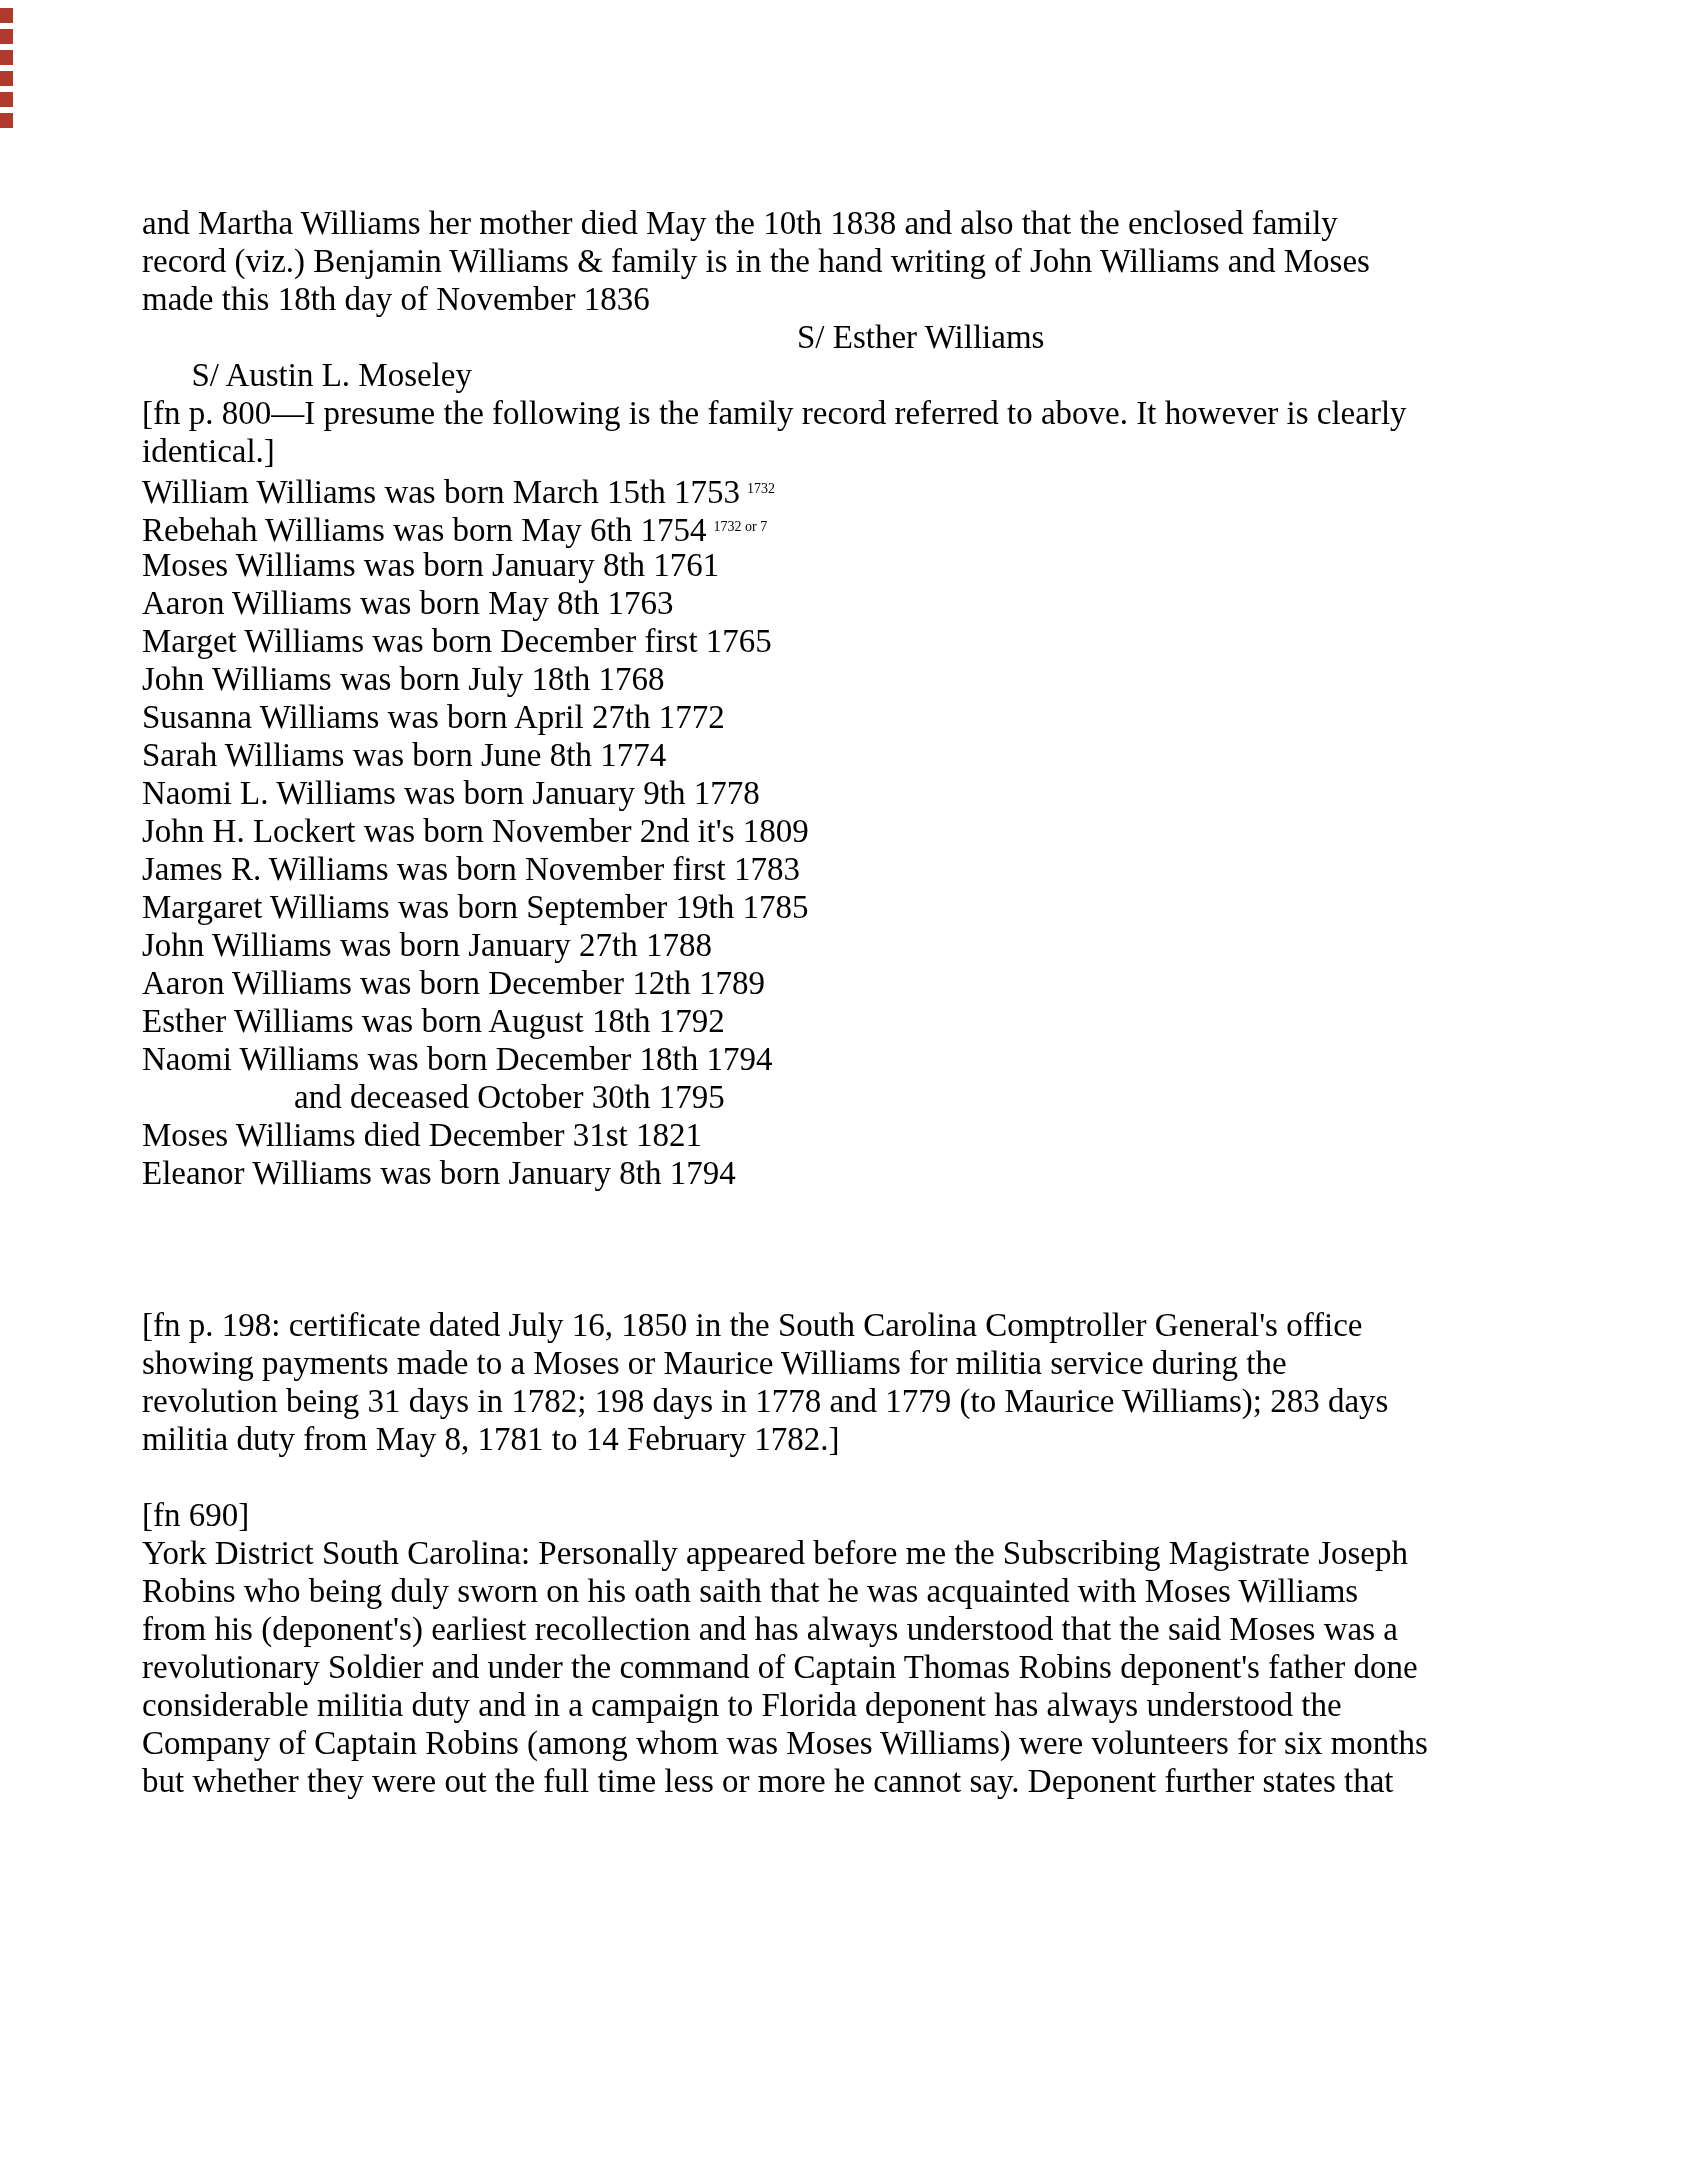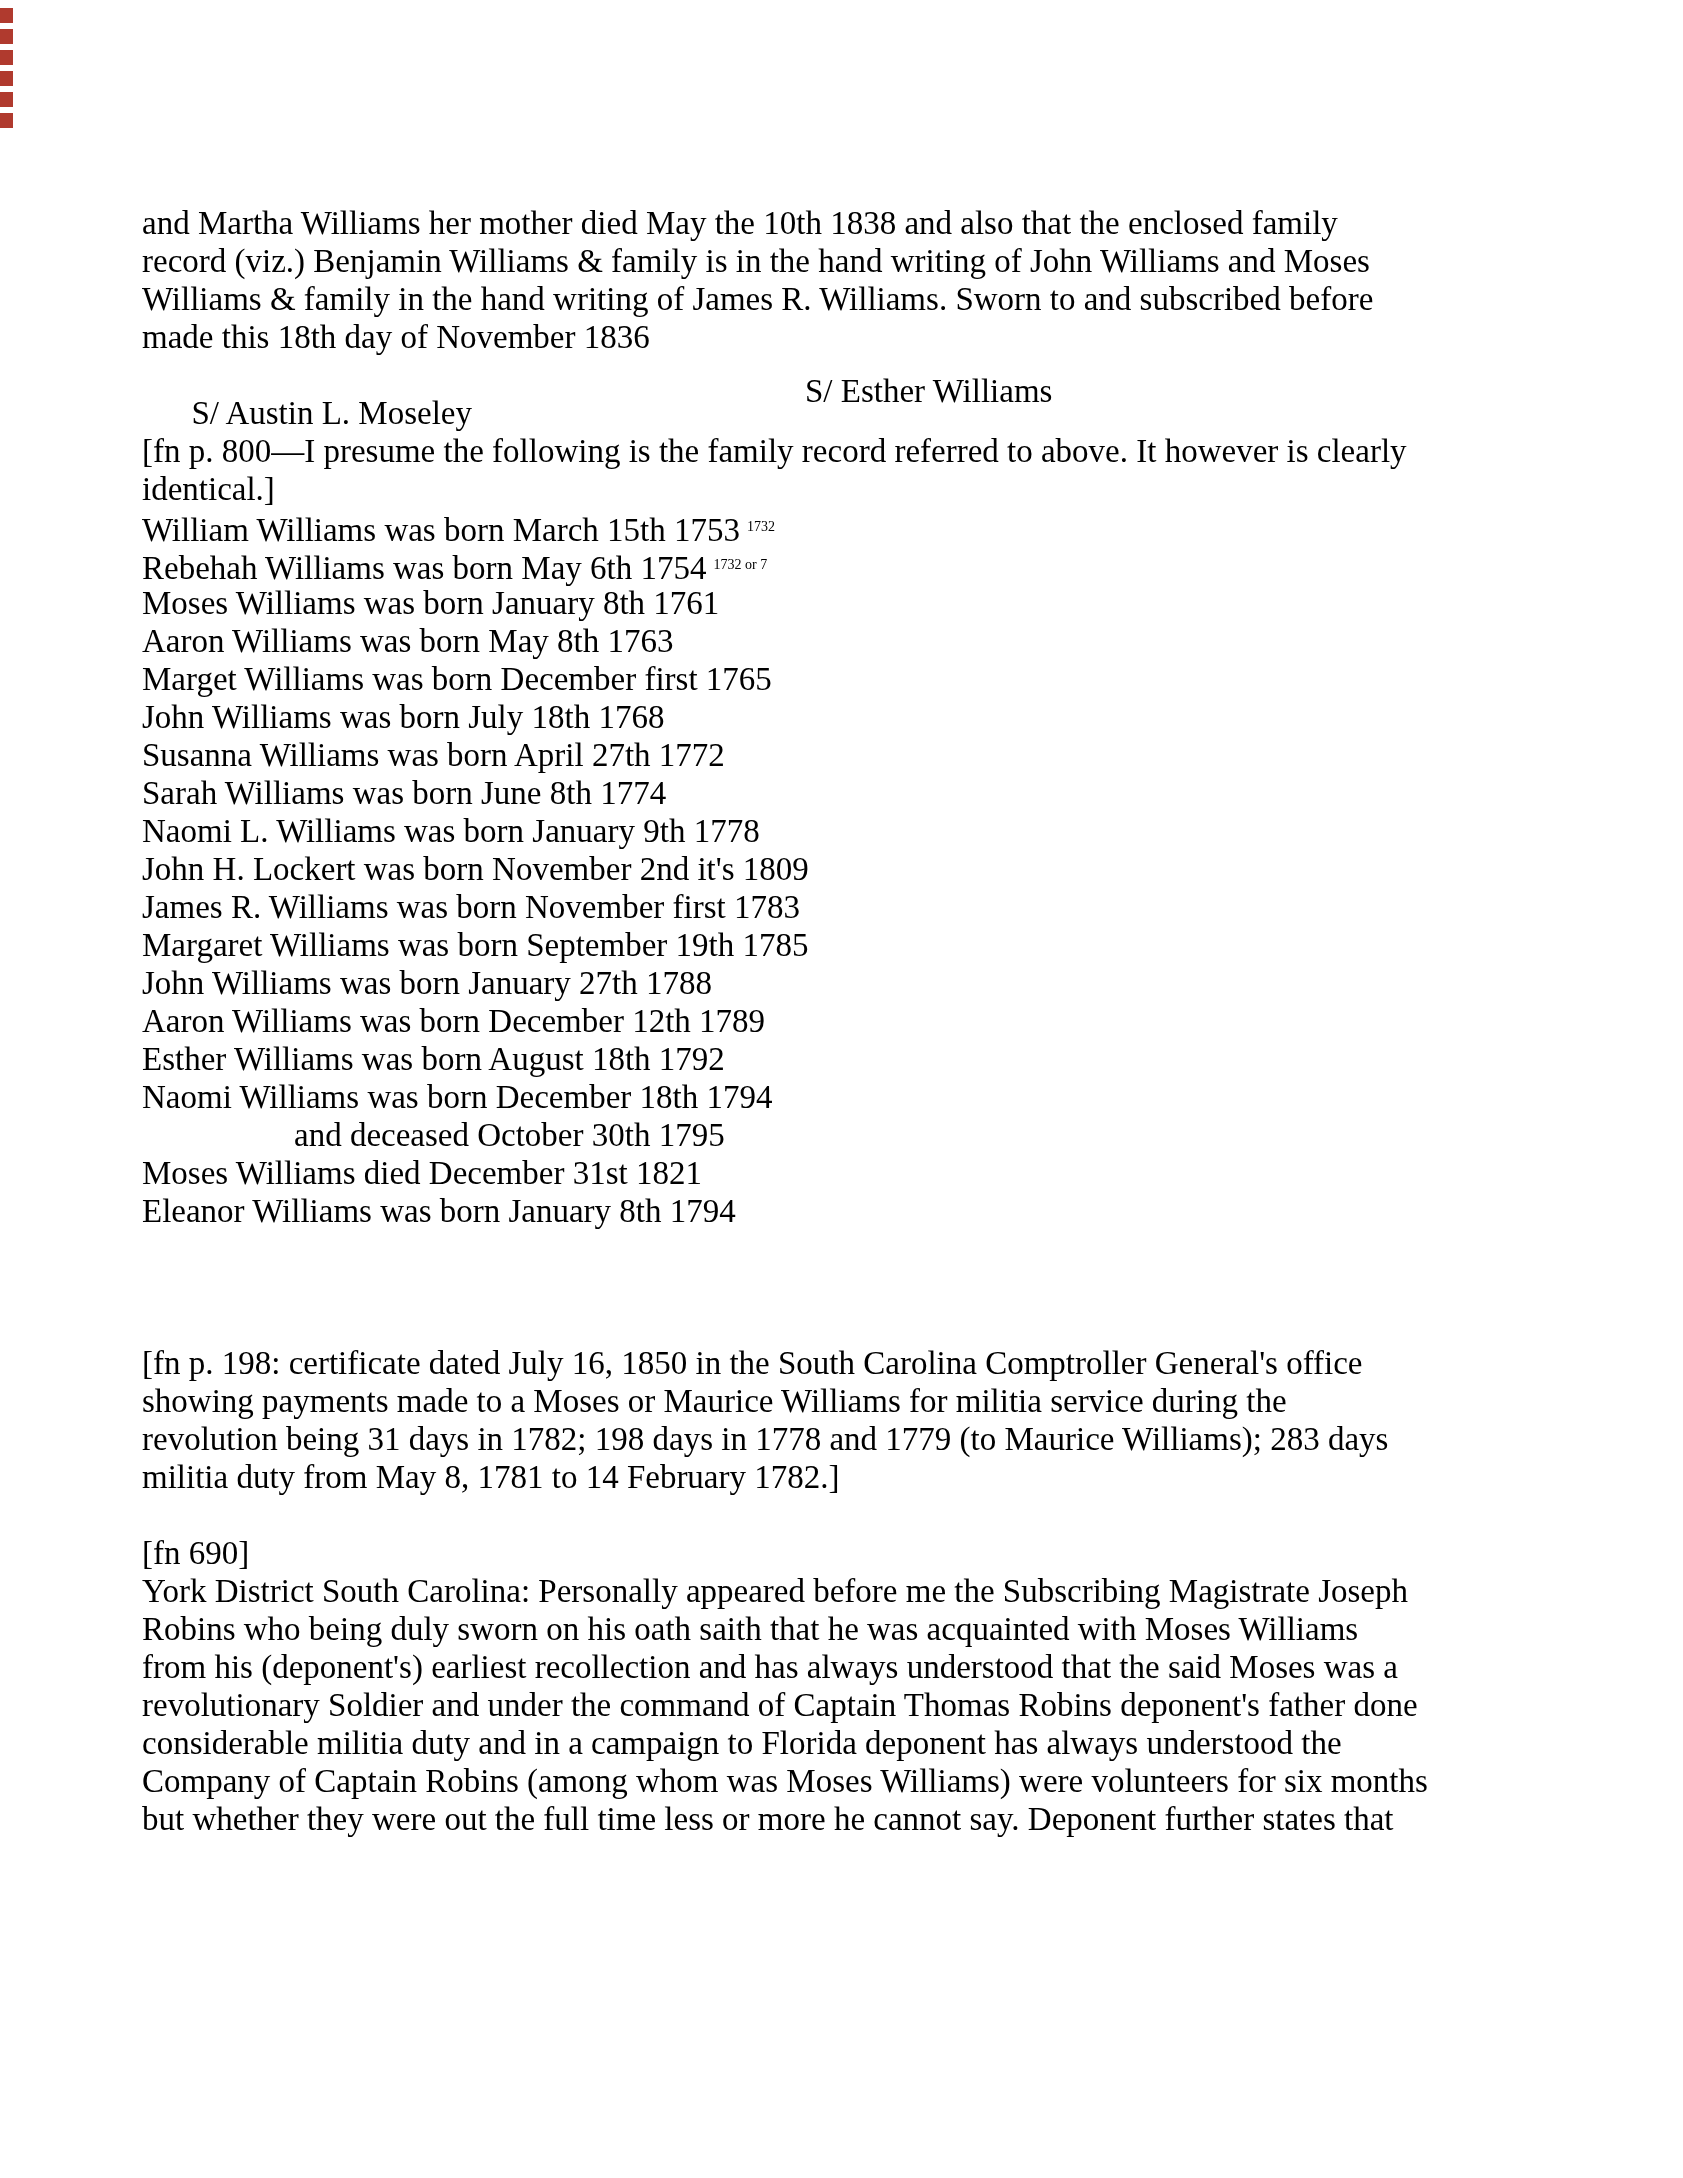--- a/index.html
+++ b/index.html
@@ -51,22 +51,21 @@
     white-space: pre;
   }
   .sig-line {
     position: relative;
     white-space: pre;
     height: 38px;
   }
   .sig-right {
     position: absolute;
     left: 655px;
-    top: 16px;
-    margin-left: 8px;
+    top: 0;
   }
   .spacer-1 { height: 38px; }
   .spacer-3 { height: 114px; }
 </style>
 </head>
 <body>
 
 <div class="page">
 
   <div class="scan-marks">
@@ -76,21 +75,20 @@
       <div class="mark" style="background: rgb(176, 58, 46);"></div>
       <div class="mark" style="background: rgb(176, 58, 46);"></div>
       <div class="mark" style="background: rgb(176, 58, 46);"></div>
     </div>
 
   <div class="content">
 
     <div>
         <div class="line">and Martha Williams her mother died May the 10th 1838 and also that the enclosed family</div>
         <div class="line">record (viz.) Benjamin Williams &amp; family is in the hand writing of John Williams and Moses</div>
-        <div class="line">Williams &amp; family in the hand writing of James R. Williams. Sworn to and subscribed before</div>
         <div class="line">made this 18th day of November 1836</div>
       </div>
 
     <div class="sig-line">
       <span class="sig-left">S/ Austin L. Moseley</span>
       <span class="sig-right">S/ Esther Williams</span>
     </div>
 
     <div class="spacer-1"></div>
 

